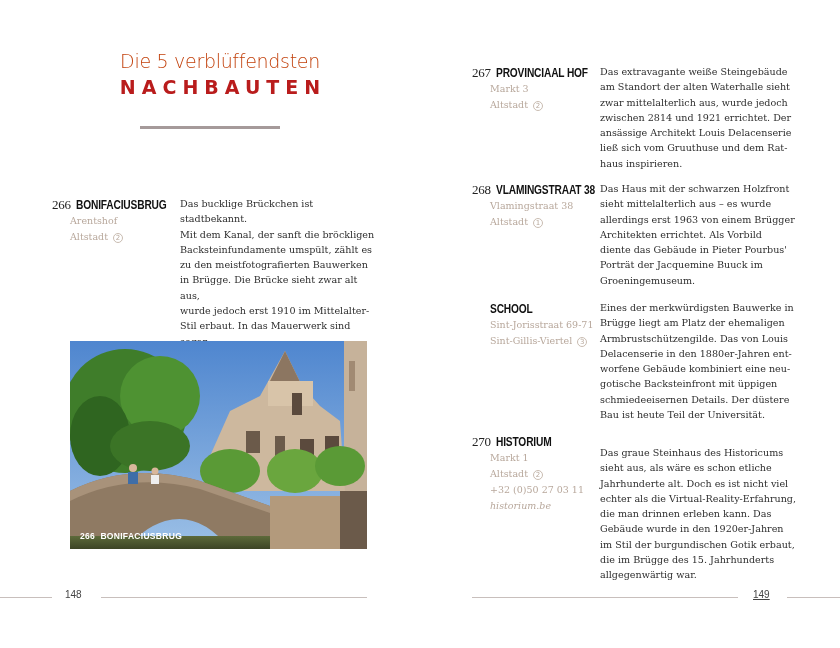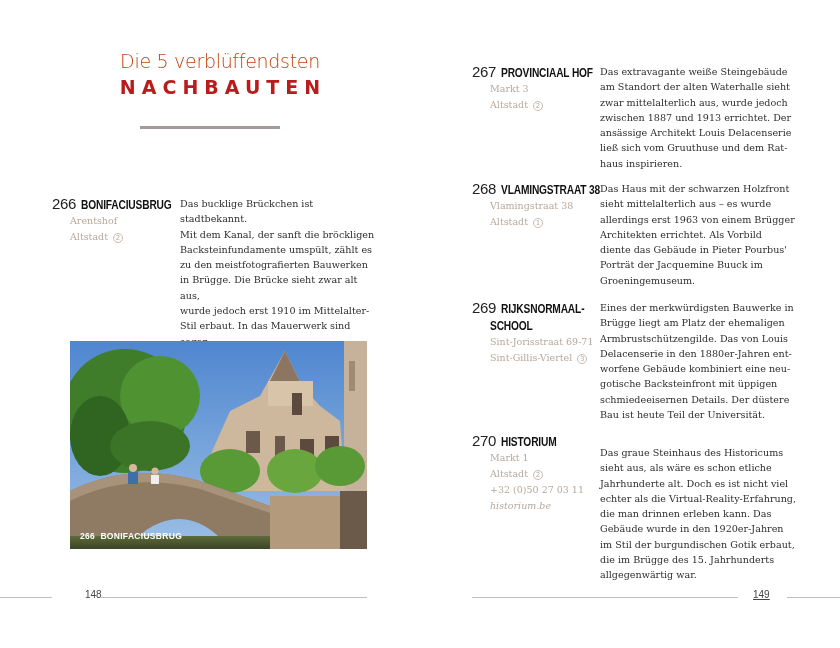--- a/index.html
+++ b/index.html
@@ -10,21 +10,21 @@
     .page-left { left: 0; width: 420px; }
     .page-right { left: 420px; width: 420px; }
 
     .title-block { position: absolute; left: 100px; top: 50px; width: 240px; text-align: center; }
     .title-line1 { font-family: "DejaVu Sans", sans-serif; font-size: 19px; color: #c2410c; letter-spacing: -0.3px; font-weight: 300; }
     .title-line2 { font-family: "DejaVu Sans", sans-serif; font-size: 19px; font-weight: bold; letter-spacing: 6px; color: #b91c1c; margin-top: 4px; padding-left: 6px; }
     .title-rule { position: absolute; left: 140px; top: 126px; width: 140px; height: 3px; background: #a59a9a; }
 
     .entry { position: absolute; }
     .entry-head { position: absolute; left: 0; top: 0; width: 130px; }
-    .entry-num { font-family: Liberation Sans, sans-serif; font-size: 15px; color: #222; letter-spacing: -0.3px; }
+    .entry-num { font-family: Liberation Serif, serif; font-size: 13px; color: #222; letter-spacing: -0.3px; }
     .entry-name { font-family: "Liberation Sans", sans-serif; font-size: 12px; font-weight: bold; color: #111; letter-spacing: -0.2px; transform: scaleX(0.85); transform-origin: left; display: inline-block; }
     .entry-title { line-height: 16px; white-space: nowrap; }
     .entry-title2 { padding-left: 18px; line-height: 15px; }
     .entry-meta { padding-left: 18px; font-family: "DejaVu Serif", serif; font-size: 9.5px; color: #b8a89c; line-height: 16px; white-space: nowrap; }
     .entry-meta .italic { font-style: italic; }
     .circ { display: inline-block; width: 10px; height: 10px; border: 1px solid #c9bcb1; border-radius: 50%; font-size: 7px; line-height: 8px; text-align: center; color: #b8a89c; vertical-align: middle; margin-left: 2px; font-family: "DejaVu Sans", sans-serif; }
     .entry-body { position: absolute; font-family: "DejaVu Serif", serif; font-size: 9.6px; line-height: 15.3px; color: #2e2e2e; white-space: pre-line; }
 
     .photo { position: absolute; left: 70px; top: 341px; width: 297px; height: 208px; overflow: hidden; background: #6fa0d8; }
     .photo-caption { position: absolute; left: 10px; bottom: 8px; font-family: "Liberation Sans", sans-serif; font-size: 8.5px; color: #ffffff; letter-spacing: 0.3px; font-weight: bold; }
@@ -105,39 +105,39 @@
 
       <circle cx="63" cy="127" r="4" fill="#d9b79b"></circle>
       <rect x="58" y="131" width="10" height="12" fill="#3f6ea8"></rect>
       <circle cx="85" cy="130" r="3.5" fill="#d9b79b"></circle>
       <rect x="81" y="134" width="8" height="9" fill="#eeeeee"></rect>
     </svg>
     <div class="photo-caption"><span>266</span>&nbsp;&nbsp;<span>BONIFACIUSBRUG</span></div>
   </div>
 
   <div class="footer-rule" style="left:0; width:52px;"></div>
-  <div class="page-num" style="left:85px;">148</div>
+  <div class="page-num" style="left:65px;">148</div>
   <div class="footer-rule" style="left:101px; width:266px;"></div>
 </div>
 
 <div class="page page-right">
 
   <div class="entry" style="left:52px; top:64px;">
     <div class="entry-head">
       <div class="entry-title">
         <span class="entry-num">267</span>
         <span class="entry-name">PROVINCIAAL HOF</span>
       </div>
       <div class="entry-meta">Markt 3</div>
       <div class="entry-meta"><span>Altstadt</span> <span class="circ">2</span></div>
     </div>
     <div class="entry-body" style="left:128px; top:0; width:200px;">Das extravagante weiße Steingebäude
 am Standort der alten Waterhalle sieht
 zwar mittelalterlich aus, wurde jedoch
-zwischen 1887 und 1913 errichtet. Der
+zwischen 2814 und 1921 errichtet. Der
 ansässige Architekt Louis Delacenserie
 ließ sich vom Gruuthuse und dem Rat-
 haus inspirieren.</div>
   </div>
 
   <div class="entry" style="left:52px; top:181px;">
     <div class="entry-head">
       <div class="entry-title">
         <span class="entry-num">268</span>
         <span class="entry-name">VLAMINGSTRAAT 38</span>
@@ -149,24 +149,20 @@
 sieht mittelalterlich aus – es wurde
 allerdings erst 1963 von einem Brügger
 Architekten errichtet. Als Vorbild
 diente das Gebäude in Pieter Pourbus'
 Porträt der Jacquemine Buuck im
 Groeningemuseum.</div>
   </div>
 
   <div class="entry" style="left:52px; top:300px;">
     <div class="entry-head">
-      <div class="entry-title">
-        <span class="entry-num">269</span>
-        <span class="entry-name">RIJKSNORMAAL-</span>
-      </div>
       <div class="entry-title2"><span class="entry-name">SCHOOL</span></div>
       <div class="entry-meta">Sint-Jorisstraat 69-71</div>
       <div class="entry-meta"><span>Sint-Gillis-Viertel</span> <span class="circ">3</span></div>
     </div>
     <div class="entry-body" style="left:128px; top:0; width:200px;">Eines der merkwürdigsten Bauwerke in
 Brügge liegt am Platz der ehemaligen
 Armbrustschützengilde. Das von Louis
 Delacenserie in den 1880er-Jahren ent-
 worfene Gebäude kombiniert eine neu-
 gotische Backsteinfront mit üppigen

